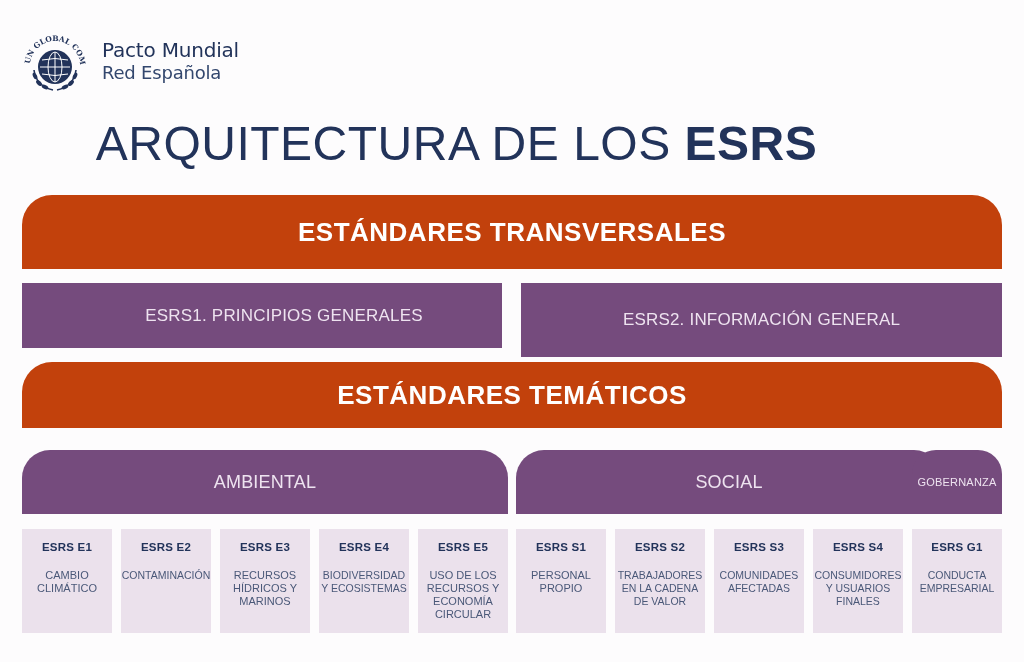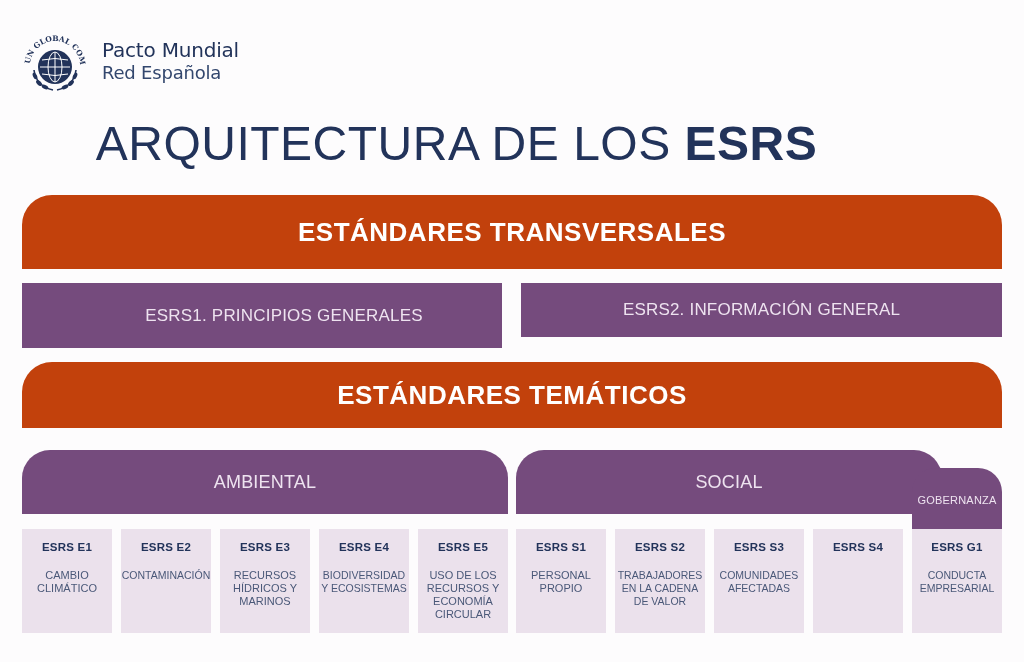--- a/index.html
+++ b/index.html
@@ -18,26 +18,26 @@
   .page-title .bold { font-weight: 700; }
 
   
   .dark-bar { background: #c2410c; color: #ffffff; border-radius: 30px 30px 0 0; display: flex; align-items: center; justify-content: center; font-weight: 700; font-size: 26px; letter-spacing: 0.5px; font-family: "Liberation Sans", sans-serif; }
   .bar-transversal { left: 22px; top: 195px; width: 980px; height: 74px; }
   .bar-tematico { left: 22px; top: 362px; width: 980px; height: 66px; }
 
   
   .purple-box { background: #754b7d; color: #eee3f0; display: flex; align-items: center; justify-content: center; font-size: 17px; font-family: "Liberation Sans", sans-serif; letter-spacing: 0.2px; }
   .box-esrs1 { left: 22px; top: 283px; width: 480px; height: 65px; padding-left: 44px; }
-  .box-esrs2 { left: 521px; top: 283px; width: 481px; height: 54px; }
+  .box-esrs2 { left: 521px; top: 283px; width: 481px; height: 74px; }
 
   .cat { border-radius: 28px 28px 0 0; }
   .cat-ambiental { left: 22px; top: 450px; width: 486px; height: 64px; font-size: 18px; }
   .cat-social { left: 516px; top: 450px; width: 426px; height: 64px; font-size: 18px; }
-  .cat-gobernanza { left: 912px; top: 450px; width: 90px; height: 64px; font-size: 11px; border-radius: 24px 24px 0 0; margin-top: 18px; }
+  .cat-gobernanza { left: 912px; top: 450px; width: 90px; height: 64px; font-size: 11px; border-radius: 24px 24px 0 0; }
 
   
   .tile { background: #ebe1ec; width: 90px; height: 104px; top: 529px; text-align: center; padding-top: 12px; font-family: "Liberation Sans", sans-serif; }
   .tile-code { display: block; font-weight: 700; font-size: 11.5px; color: #22335a; letter-spacing: 0.2px; margin-bottom: 16px; }
   .tile-name { display: block; font-size: 11px; color: #4a5878; line-height: 13px; padding: 0 2px; white-space: pre-line; }
 </style>
 </head>
 <body>
 
 <div class="abs logo-emblem">
@@ -141,18 +141,21 @@
 EN LA CADENA
 DE VALOR</span>
 </div>
 <div class="abs tile" style="left:714px;">
   <span class="tile-code">ESRS S3</span>
   <span class="tile-name" style="padding:0;font-size:10.5px;">COMUNIDADES
 AFECTADAS</span>
 </div>
 <div class="abs tile" style="left:813px;">
   <span class="tile-code">ESRS S4</span>
+  <span class="tile-name" style="padding:0;font-size:10.5px;">CONSUMIDORES
+Y USUARIOS
+FINALES</span>
 </div>
 <div class="abs tile" style="left:912px;">
   <span class="tile-code">ESRS G1</span>
   <span class="tile-name" style="padding:0;font-size:10.5px;">CONDUCTA
 EMPRESARIAL</span>
 </div>
 
 </body></html>

